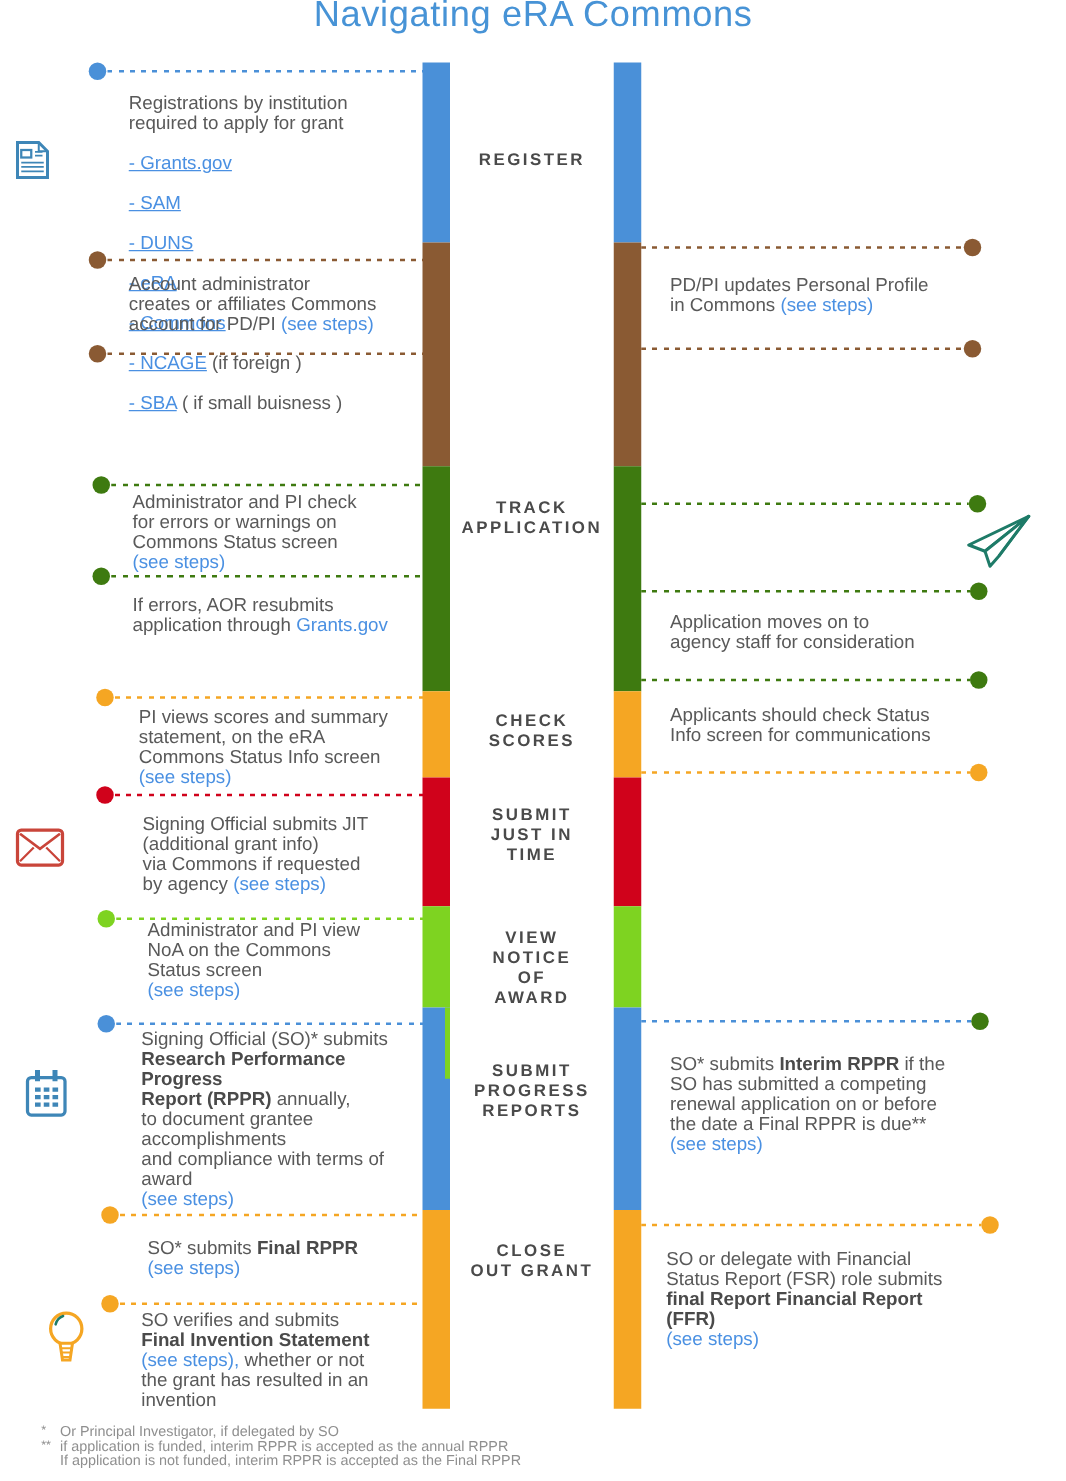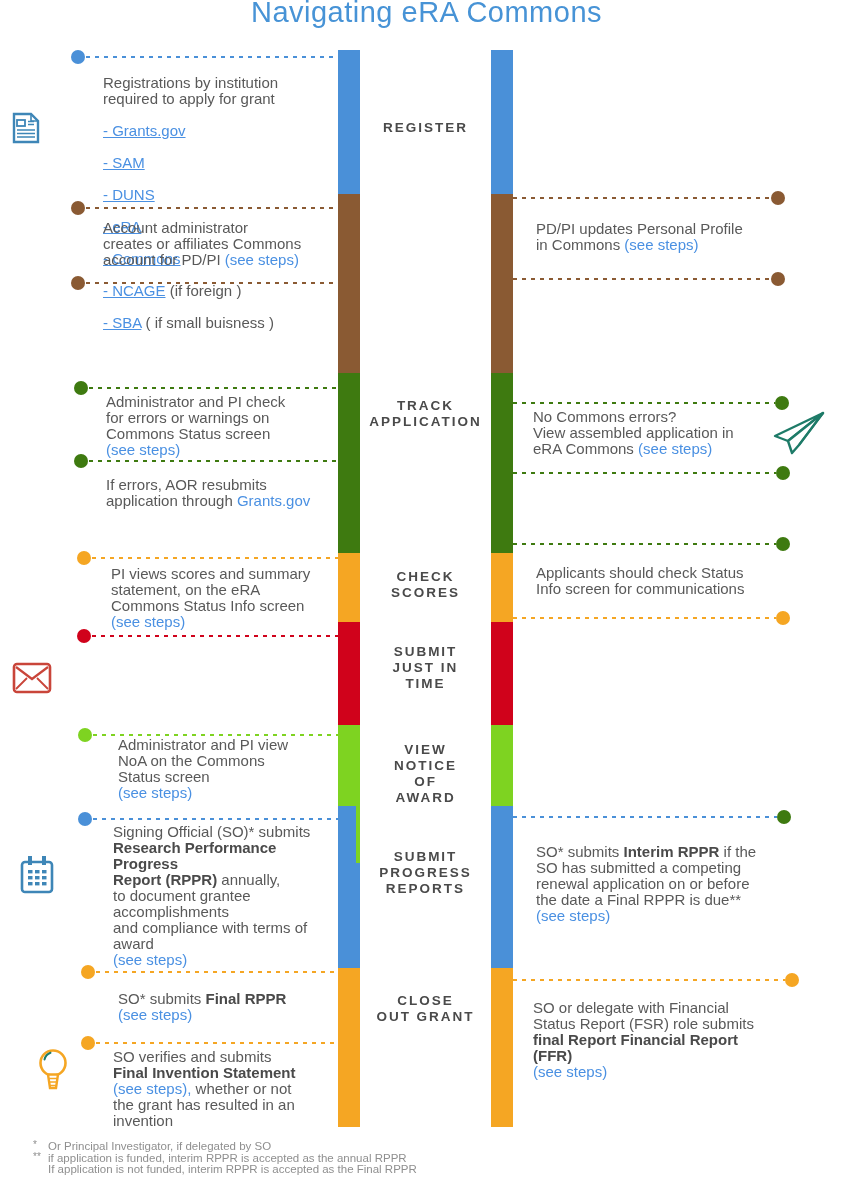--- a/index.html
+++ b/index.html
@@ -168,20 +168,24 @@
 </span><span class="link">(see steps)</span></div>
 
   <div class="note" style="left:106px;top:477px"><span>If errors, AOR resubmits
 application through </span><span class="link">Grants.gov</span></div>
 
   <div class="note" style="left:111px;top:566px"><span>PI views scores and summary
 statement, on the eRA
 Commons Status Info screen
 </span><span class="link">(see steps)</span></div>
 
+  <div class="note" style="left:114px;top:652px"><span>Signing Official submits JIT
+(additional grant info)
+via Commons if requested
+by agency </span><span class="link">(see steps)</span></div>
 
   <div class="note" style="left:118px;top:737px"><span>Administrator and PI view
 NoA on the Commons
 Status screen
 </span><span class="link">(see steps)</span></div>
 
   <div class="note" style="left:113px;top:824px"><span>Signing Official (SO)* submits
 </span><b>Research Performance
 Progress
 Report (RPPR)</b><span> annually,
@@ -197,24 +201,23 @@
   <div class="note" style="left:536px;top:221px"><span>PD/PI updates Personal Profile
 in Commons </span><span class="link">(see steps)</span></div>
 
   <div class="note" style="left:113px;top:1049px"><span>SO verifies and submits
 </span><b>Final Invention Statement</b><span class="link">
 (see steps),</span><span> whether or not
 the grant has resulted in an
 invention</span></div>
 
 
-  <div class="note" style="left:533px;top:409px"><span>No Commons errors?
-View assembled application in
-eRA Commons   </span><span class="link">(see steps)</span></div>
-
+
+  <div class="note" style="left:536px;top:490px">Application moves on to
+agency staff for consideration</div>
 
   <div class="note" style="left:536px;top:565px">Applicants should check Status
 Info screen for communications</div>
 
   <div class="note" style="left:536px;top:844px"><span>SO* submits </span><b>Interim RPPR</b><span> if the
 SO has submitted a competing
 renewal application on or before
 the date a Final RPPR is due**
 </span><span class="link">(see steps)</span></div>
 

